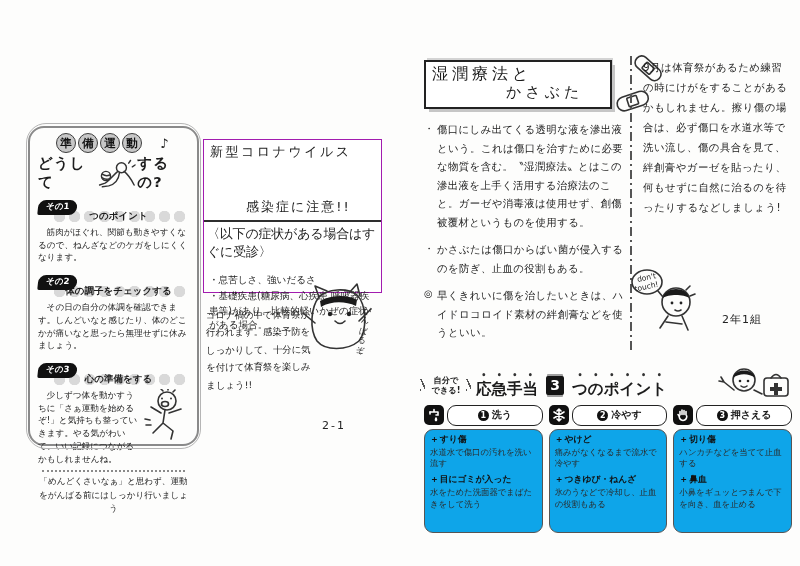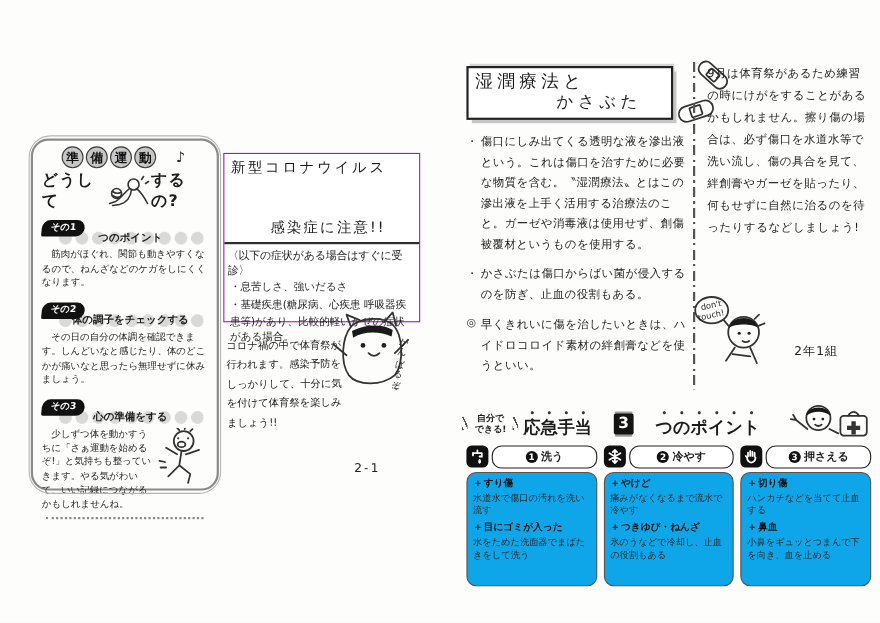--- a/index.html
+++ b/index.html
@@ -24,21 +24,21 @@
   .pbody { font-size:8.6px; line-height:1.48; margin:2px 0 5px; text-indent:1em; color:#222; }
   .runner { float:right; width:46px; height:54px; margin:2px 0 0 2px; }
   .w-sep { border-top:2px dotted #8a8a8a; margin:1px 4px 3px; }
   .w-footer { font-size:8.6px; line-height:1.55; text-align:center; color:#222; }
 
   
   .corona { position:absolute; left:203px; top:139px; width:179px; height:154px; border:1px solid #a21caf; background:#fff; }
   .c-titlebox { border-bottom:2px solid #2e2e2e; padding:3px 6px 4px; }
   .c-t1 { font-size:13px; letter-spacing:2.5px; font-weight:500; }
   .c-t2 { font-size:13px; letter-spacing:2px; font-weight:500; padding-left:36px;margin-top:37px; }
-  .c-sub { font-size:10px; margin:3px 3px 2px; letter-spacing:-0.2px; }
+  .c-sub { font-size:13px; margin:3px 3px 12px; letter-spacing:-0.2px; }
   .c-item { font-size:9.6px; line-height:1.5; padding:0 5px; margin-top:2px; }
   .c-msg { position:absolute; left:206px; top:306px; width:112px; font-size:9.4px; line-height:1.85; color:#222; transform:rotate(-0.5deg); }
   .cat { position:absolute; left:297px; top:283px; width:78px; height:72px; }
   .cat-cheer { position:absolute; left:358px; top:300px; writing-mode:vertical-rl; font-size:8.2px;
                letter-spacing:1px; transform:rotate(10deg); color:#222; }
   .pagenum { position:absolute; left:322px; top:419px; font-size:11px; letter-spacing:2px; color:#222; }
 
   
   .r-titlebox { position:absolute; left:424px; top:60px; width:188px; height:49px; border:2px solid #222;
                 background:#fff; box-shadow:4px 4px 0 -1px #c6c6c6, 2px -3px 0 -1px #d4d4d4; padding:2px 6px; }
@@ -55,21 +55,21 @@
               letter-spacing:0.5px; color:#1e1e1e; }
   .boy { position:absolute; left:630px; top:260px; width:76px; height:74px; }
   .classlabel { position:absolute; left:722px; top:312px; font-size:11px; letter-spacing:1px; color:#222; }
 
   
   .fa-head { position:absolute; left:424px; top:366px; width:368px; height:38px; display:flex; align-items:center; }
   .burst { width:44px; text-align:center; font-size:8.2px; font-weight:bold; line-height:1.25; position:relative; }
   .burst::before,.burst::after { content:""; position:absolute; top:4px; bottom:4px; width:5px;
      background:repeating-linear-gradient(65deg,#555 0 1.5px,rgba(0,0,0,0) 1.5px 5px); }
   .burst::before { left:-4px; } .burst::after { right:-3px; }
-  .fa-title { display:flex; align-items:center; gap:20px; margin-left:8px; font-size:15.5px; font-weight:800; }
+  .fa-title { display:flex; align-items:center; gap:8px; margin-left:8px; font-size:15.5px; font-weight:800; }
   .emph { -webkit-text-emphasis:filled dot #333; text-emphasis:filled dot #333; }
   .numbox { width:18px; height:19px; background:#141414; color:#fff; font-size:14px; font-weight:bold;
             display:flex; align-items:center; justify-content:center; border-radius:2px;
             box-shadow:0 -3px 0 -1px #9f9f9f, 0 3px 0 -1px #9f9f9f; }
   .fa-girl { margin-left:auto; width:76px; height:42px; }
   .fa-cols { position:absolute; left:424px; top:405px; width:368px; display:flex; gap:6px; }
   .fa-col { flex:1; display:flex; flex-direction:column; }
   .fc-head { display:flex; align-items:center; gap:3px; margin-bottom:3px; }
   .icobox { width:20px; height:20px; background:#101010; border-radius:5px; flex:0 0 auto;
             display:flex; align-items:center; justify-content:center; }
@@ -134,20 +134,21 @@
         <circle cx="19" cy="9.5" r="1" fill="#333"></circle>
           <circle cx="28" cy="9.5" r="1" fill="#333"></circle>
         <path class="ln" d="M22 21 L20 34 M20 34 L10 44 M20 34 L30 42 L28 50"></path>
         <path class="ln" d="M18 24 L8 18 M26 24 L38 20"></path>
         <path class="ln" d="M2 30 l5 1 M3 36 l5 0"></path>
       </svg>
       <p class="pbody">少しずつ体を動かすうちに「さぁ運動を始めるぞ!」と気持ちも整っていきます。やる気がわいて、いい記録につながるかもしれませんね。</p>
     </div>
 
     <div class="w-sep"></div>
+    <p class="w-footer">「めんどくさいなぁ」と思わず、運動をがんばる前にはしっかり行いましょう</p>
   </section>
 
   <section class="corona">
     <div class="c-titlebox">
       <div class="c-t1">新型コロナウイルス</div>
       <div class="c-t2">感染症に注意!!</div>
     </div>
     <div class="c-sub">〈以下の症状がある場合はすぐに受診〉</div>
     <div class="c-item">・息苦しさ、強いだるさ</div>
     <div class="c-item">・基礎疾患(糖尿病、心疾患 呼吸器疾患等)があり、比較的軽いかぜの症状がある場合。</div>

